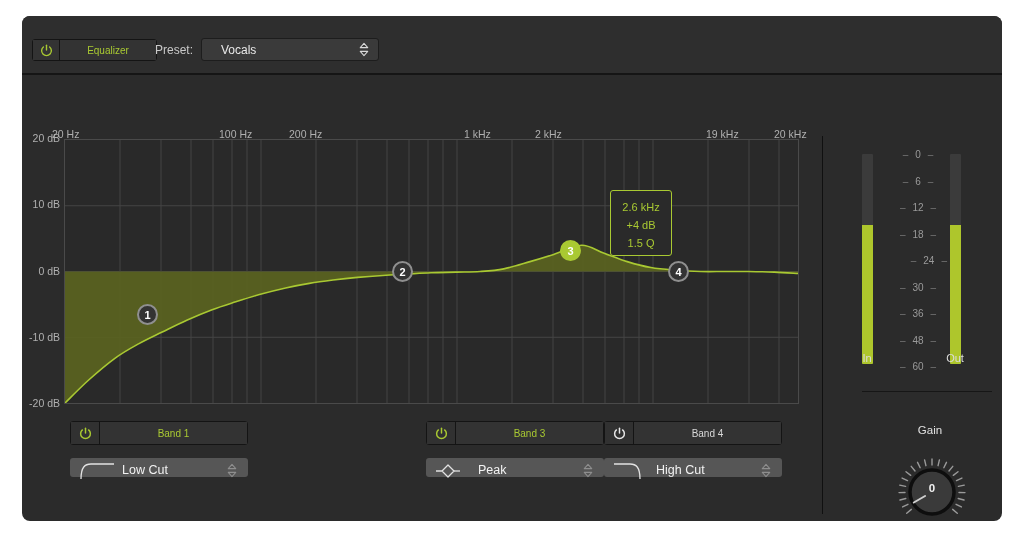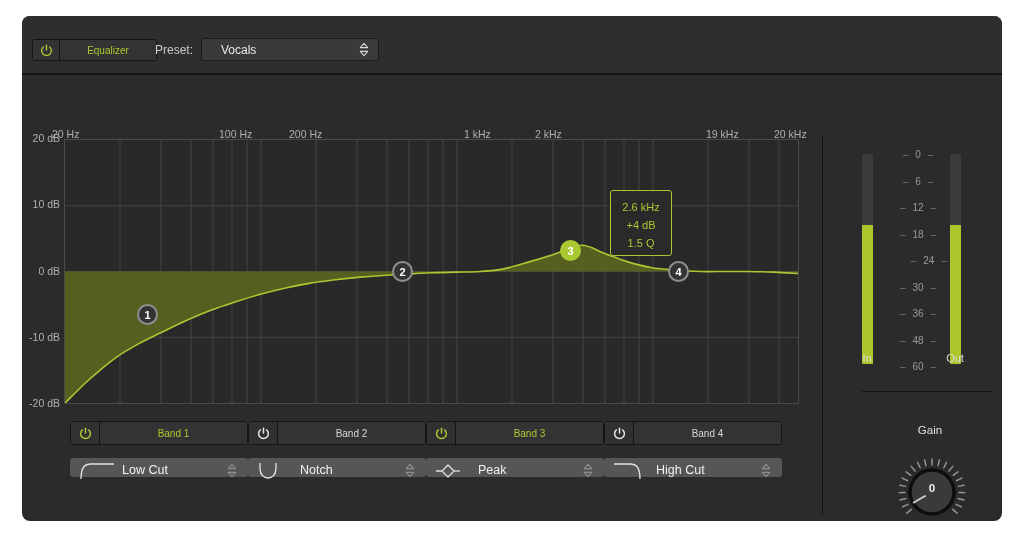--- a/index.html
+++ b/index.html
@@ -445,41 +445,20 @@
         <path d="M3 18 C3 6, 7 3, 13 3 L36 3" fill="none" stroke="#e2e2e2" stroke-width="1.3"></path>
       </svg>
       <div class="band-type-name">Low Cut</div>
       <svg class="stepper" viewBox="0 0 14 16">
         <path d="M7 1.5 L11 6 L3 6 Z" fill="none" stroke="#8e8e8e" stroke-width="1.1" stroke-linejoin="round"></path>
         <path d="M7 14.5 L11 10 L3 10 Z" fill="none" stroke="#8e8e8e" stroke-width="1.1" stroke-linejoin="round"></path>
       </svg>
     </div>
   </div>
 
-  <div class="band-strip" style="left:226px;">
-    <div class="band-head">
-      <div class="pwr-btn">
-        <svg class="pwr-glyph" viewBox="0 0 16 16">
-          <path d="M4.2 3.6a6 6 0 1 0 7.6 0" fill="none" stroke="#e8e8e8" stroke-width="1.8" stroke-linecap="round"></path>
-          <line x1="8" y1="1.6" x2="8" y2="7.4" stroke="#e8e8e8" stroke-width="1.8" stroke-linecap="round"></line>
-        </svg>
-      </div>
-      <div class="name-cell name-off">Band 2</div>
-    </div>
-    <div class="band-type">
-      <svg class="curve-icon" viewBox="0 0 38 19">
-        <path d="M4 2 L4 7 C4 14, 8 17, 12 17 C16 17, 20 14, 20 7 L20 2" fill="none" stroke="#e2e2e2" stroke-width="1.3"></path>
-      </svg>
-      <div class="band-type-name">Notch</div>
-      <svg class="stepper" viewBox="0 0 14 16">
-        <path d="M7 1.5 L11 6 L3 6 Z" fill="none" stroke="#8e8e8e" stroke-width="1.1" stroke-linejoin="round"></path>
-        <path d="M7 14.5 L11 10 L3 10 Z" fill="none" stroke="#8e8e8e" stroke-width="1.1" stroke-linejoin="round"></path>
-      </svg>
-    </div>
-  </div>
 
   <div class="band-strip" style="left:404px;">
     <div class="band-head">
       <div class="pwr-btn">
         <svg class="pwr-glyph" viewBox="0 0 16 16">
           <path d="M4.2 3.6a6 6 0 1 0 7.6 0" fill="none" stroke="#a9c932" stroke-width="1.8" stroke-linecap="round"></path>
           <line x1="8" y1="1.6" x2="8" y2="7.4" stroke="#a9c932" stroke-width="1.8" stroke-linecap="round"></line>
         </svg>
       </div>
       <div class="name-cell name-on">Band 3</div>

